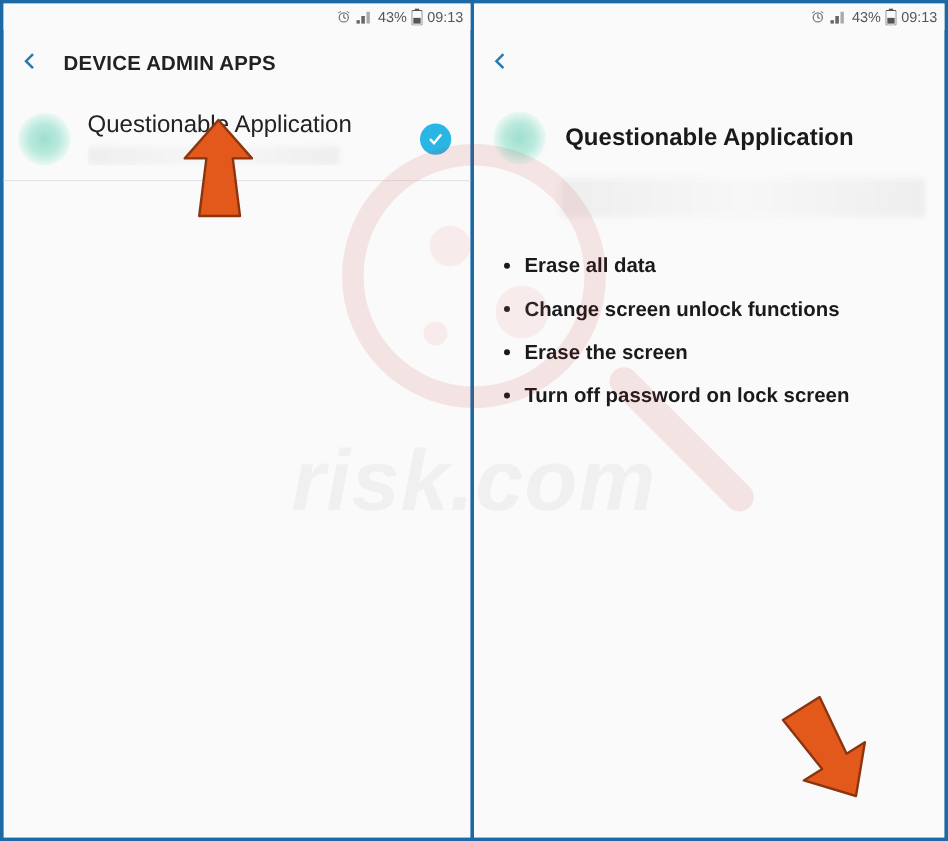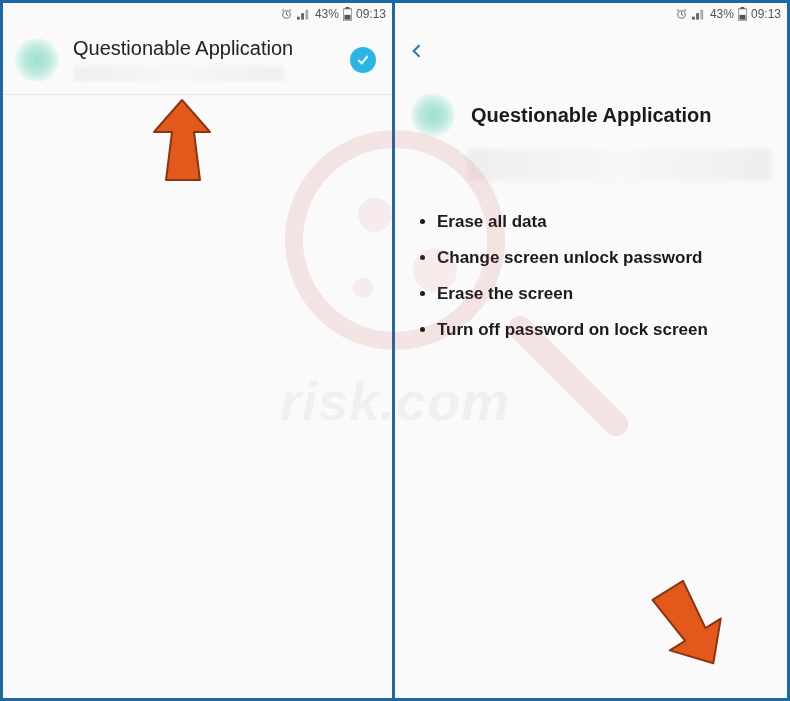--- a/index.html
+++ b/index.html
@@ -167,21 +167,21 @@
     transform: rotate(-45deg);
     transform-origin: top left;
   }
   .wm-dot { position: absolute; border-radius: 50%; background: #e57373; }
   .wm-d1 { width: 44px; height: 44px; top: 100px; left: 110px; }
   .wm-d2 { width: 34px; height: 34px; top: 50px; left: 55px; }
   .wm-d3 { width: 20px; height: 20px; top: 130px; left: 50px; }
   .wm-text {
     font-style: italic;
     font-weight: 700;
-    font-size: 54px;
+    font-size: 72px;
     color: #9e9e9e;
     margin-top: 20px;
     letter-spacing: 1px;
   }
   
   .arrow {
     position: absolute;
     z-index: 20;
     pointer-events: none;
   }
@@ -221,20 +221,28 @@
       <span class="ico">
         <svg width="9" height="14" viewBox="0 0 10 16">
             <rect x="0" y="2" width="10" height="14" rx="1" fill="none" stroke="#555"></rect>
             <rect x="3" y="0" width="4" height="2" fill="#555"></rect>
             <rect x="1.5" y="9" width="7" height="5.5" fill="#555"></rect>
           </svg>
       </span>
       <span>09:13</span>
     </div>
 
+    <div class="header">
+      <span class="back-arrow">
+        <svg width="20" height="20" viewBox="0 0 24 24" fill="none" stroke="#2a7ab0" stroke-width="2.5">
+            <path d="M15 5l-7 7 7 7"></path>
+          </svg>
+      </span>
+      <span class="header-title">DEVICE ADMIN APPS</span>
+    </div>
 
     <div class="item">
       <div class="app-icon"></div>
       <div class="item-texts">
         <div class="item-title">Questionable Application</div>
         <div class="item-sub"></div>
       </div>
       <div class="check">
         <svg width="16" height="16" viewBox="0 0 24 24" fill="none" stroke="#fff" stroke-width="3">
             <path d="M5 12l5 5 9-11"></path>
@@ -277,21 +285,21 @@
     </div>
 
     <div class="detail-head">
       <div class="app-icon"></div>
       <div class="detail-title">Questionable Application</div>
     </div>
     <div class="detail-sub-blur"></div>
 
     <ul class="perm-list">
       <li>Erase all data</li>
-      <li>Change screen unlock password</li>
+      <li>Change screen unlock functions</li>
       <li>Erase the screen</li>
       <li>Turn off password on lock screen</li>
     </ul>
 
     <div class="spacer"></div>
 
   </div>
 
   <div class="arrow" style="left:148px; top:98px;">
     <svg width="70" height="86" viewBox="0 0 70 86">

